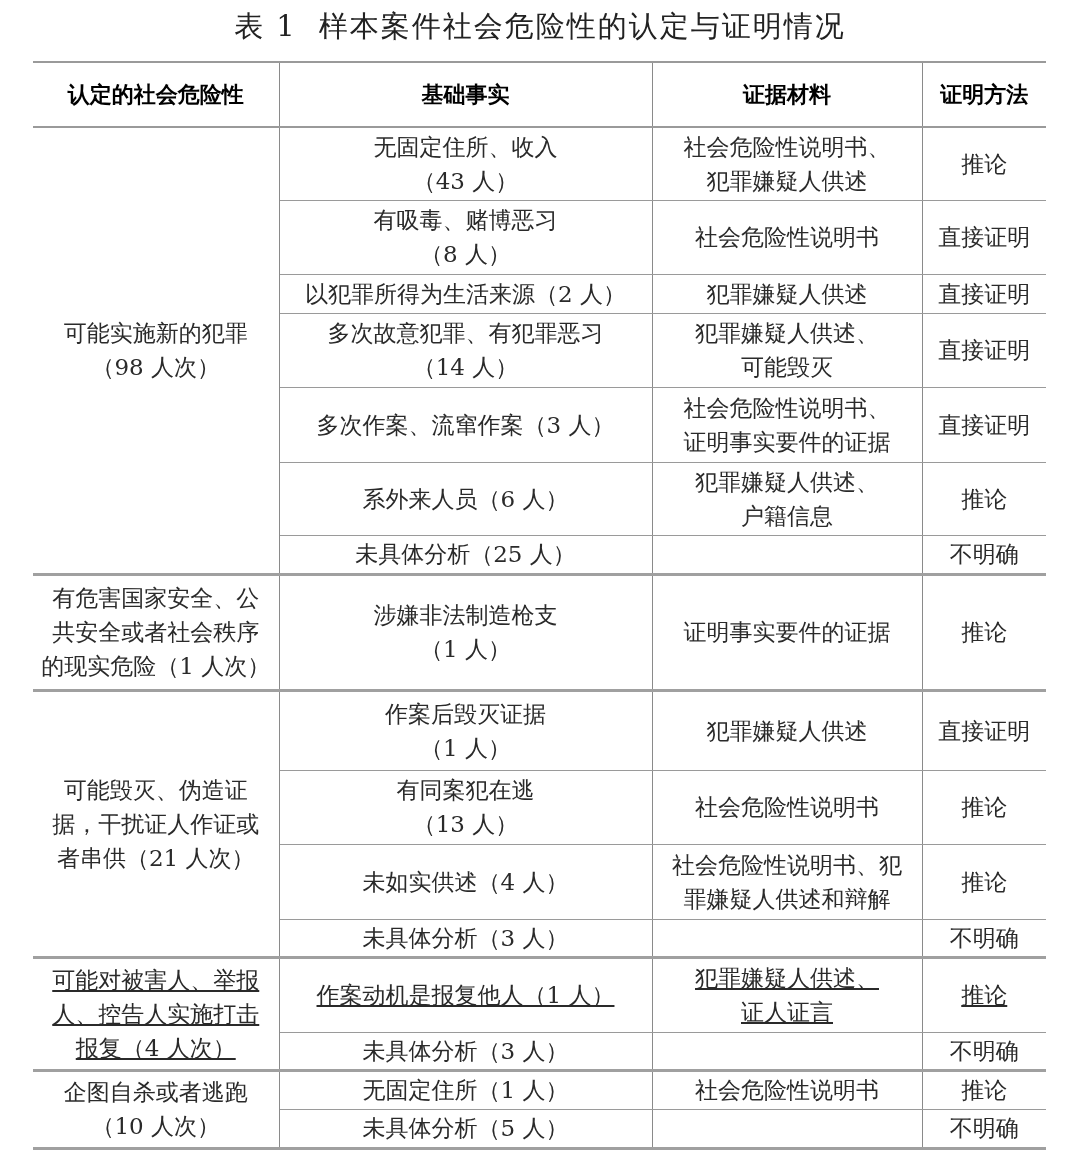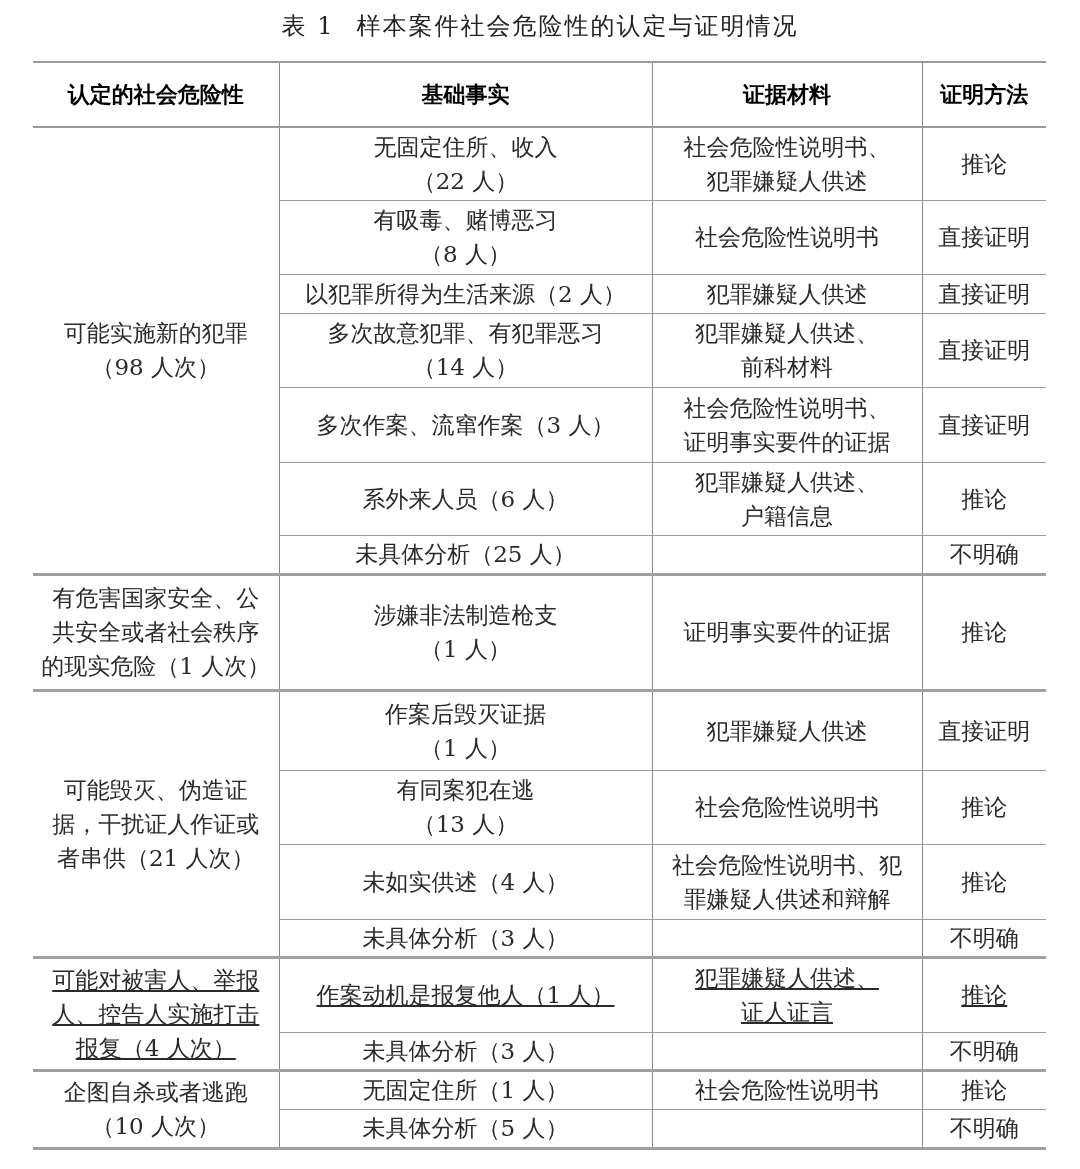--- a/index.html
+++ b/index.html
@@ -1,19 +1,19 @@
 <!DOCTYPE html>
 <html><head>
 <meta charset="utf-8">
 <style>
   html, body { margin: 0; padding: 0; background: #ffffff; }
   body { width: 1080px; height: 1169px; position: relative; overflow: hidden;
          font-family: "DejaVu Serif", "Liberation Serif", serif; color: #2a2a2a; }
   .caption { position: absolute; top: 6px; left: 0; width: 1080px; text-align: center;
-             font-size: 24px; letter-spacing: 2px; line-height: 40px; color: #222; }
+             font-size: 29px; letter-spacing: 2px; line-height: 40px; color: #222; }
   .caption .num { margin-right: 22px; }
   table { position: absolute; left: 33px; top: 61px; width: 1013px;
           border-collapse: collapse; table-layout: fixed; }
   col.c1 { width: 246px; } col.c2 { width: 373px; } col.c3 { width: 270px; } col.c4 { width: 124px; }
   th, td { border-left: 1px solid #8a8a8a; border-right: 1px solid #8a8a8a;
            border-top: 1px solid #9a9a9a; border-bottom: 1px solid #9a9a9a;
            text-align: center; vertical-align: middle; padding: 0 4px;
            font-size: 23px; line-height: 34px; font-weight: normal; }
   th { font-family: "DejaVu Sans", "Liberation Sans", sans-serif; font-weight: bold;
        font-size: 22px; height: 63px; color: #000000; }
@@ -47,21 +47,21 @@
     </tr>
   </thead>
   <tbody id="tbody">
       <tr style="height: 73px;">
         <td rowspan="7">
           <span class="line">可能实施新的犯罪</span>
           <span class="line">（98 人次）</span>
         </td>
         <td>
           <span class="line">无固定住所、收入</span>
-          <span class="line">（22 人）</span>
+          <span class="line">（43 人）</span>
         </td>
         <td>
           <span class="line">社会危险性说明书、</span>
           <span class="line">犯罪嫌疑人供述</span>
         </td>
         <td>推论</td>
       </tr>
       <tr style="height: 74px;">
         <td>
           <span class="line">有吸毒、赌博恶习</span>
@@ -81,21 +81,21 @@
         </td>
         <td>直接证明</td>
       </tr>
       <tr style="height: 74px;">
         <td>
           <span class="line">多次故意犯罪、有犯罪恶习</span>
           <span class="line">（14 人）</span>
         </td>
         <td>
           <span class="line">犯罪嫌疑人供述、</span>
-          <span class="line">前科材料</span>
+          <span class="line">可能毁灭</span>
         </td>
         <td>直接证明</td>
       </tr>
       <tr style="height: 75px;">
         <td>
           <span class="line">多次作案、流窜作案（3 人）</span>
         </td>
         <td>
           <span class="line">社会危险性说明书、</span>
           <span class="line">证明事实要件的证据</span>

